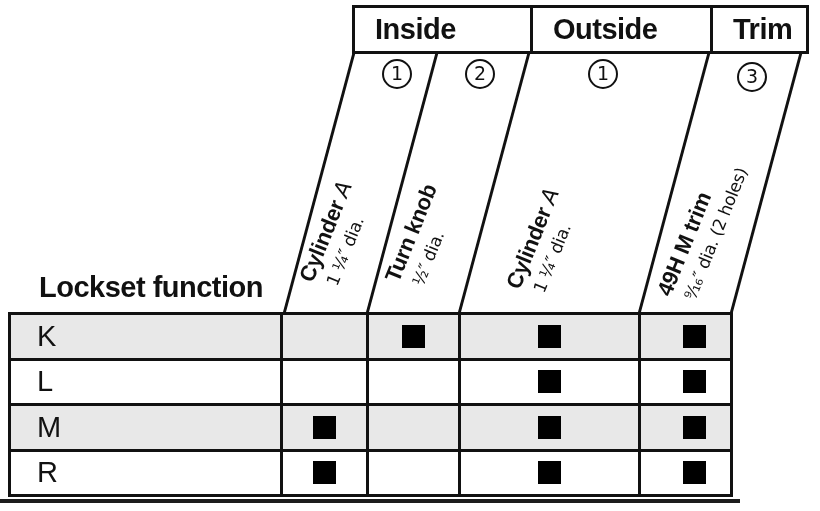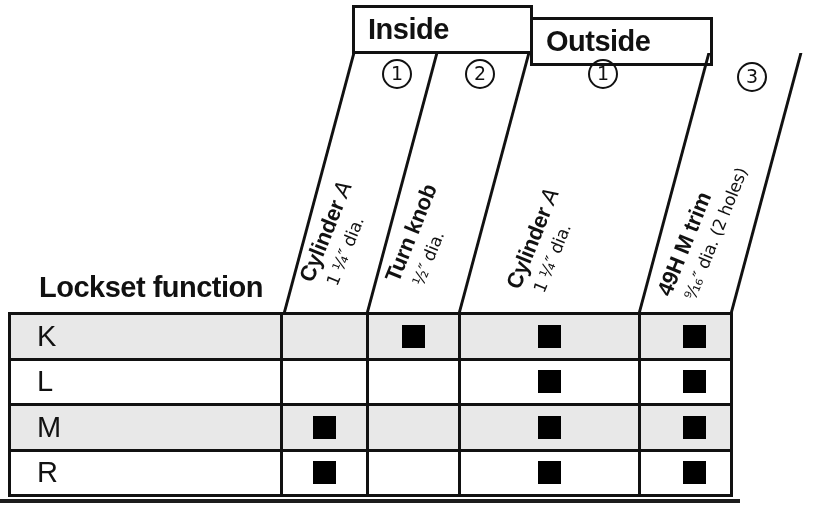--- a/index.html
+++ b/index.html
@@ -5,24 +5,24 @@
   html,body{margin:0;padding:0;background:#fff;}
   .page{position:relative;width:820px;height:511px;background:#ffffff;overflow:hidden;
         font-family:"Liberation Sans",sans-serif;color:#111;}
 
   
   .row-header{position:absolute;left:27px;top:271px;font-size:29px;font-weight:bold;
               letter-spacing:-0.5px;margin-left:12px;}
 
   
   .hbox{position:absolute;top:5px;height:49px;border:3px solid #111;box-sizing:border-box;
-        display:flex;align-items:center;padding-left:13px;font-size:29px;font-weight:bold;
+        display:flex;align-items:center;padding-left:20px;font-size:29px;font-weight:bold;
         background:#fff;letter-spacing:-0.5px;}
   .hbox.inside{left:352px;width:181px;}
-  .hbox.outside{left:530px;width:183px;margin-top:12px;}
+  .hbox.outside{left:530px;width:183px;}
   .hbox.trim{left:710px;width:99px;}
 
   
   .band{position:absolute;top:53px;height:259px;box-sizing:border-box;
         border-left:3px solid #111;transform:skewX(-15deg);transform-origin:0 100%;}
   .band.b1{left:283px;width:83px;}
   .band.b2{left:366px;width:92px;}
   .band.b3{left:458px;width:180px;}
   .band.b4{left:638px;width:95px;border-right:3px solid #111;}
 
@@ -70,20 +70,23 @@
 
 <div class="page">
 
   <div class="row-header">Lockset function</div>
 
   <div class="hbox inside">
     <span>Inside</span>
   </div>
   <div class="hbox outside">
     <span>Outside</span>
+  </div>
+  <div class="hbox trim">
+    <span>Trim</span>
   </div>
 
   <div class="band b1"></div>
   <div class="band b2"></div>
   <div class="band b3"></div>
   <div class="band b4"></div>
 
   <div class="circle c1">1</div>
   <div class="circle c2">2</div>
   <div class="circle c3">1</div>

